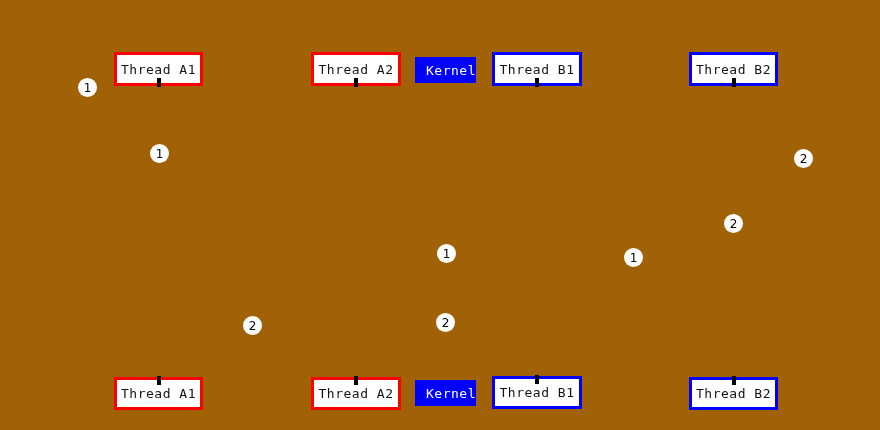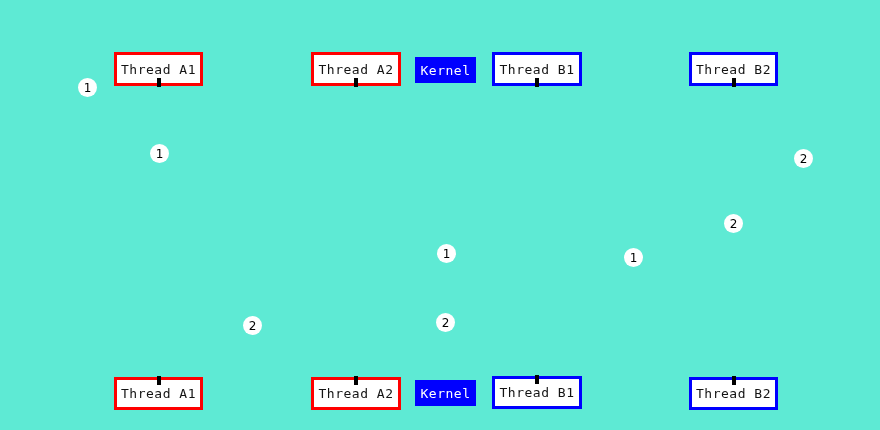--- a/index.html
+++ b/index.html
@@ -4,38 +4,39 @@
 <style>
   html, body {
     margin: 0;
     padding: 0;
     background: #000000;
   }
   .stage {
     position: relative;
     width: 880px;
     height: 430px;
-    background: #5eead4;
+    background: #a16207;
     overflow: hidden;
     font-family: "DejaVu Sans Mono", monospace;
   }
   .pbox {
     position: absolute;
     box-sizing: border-box;
     background: #FFFFFF;
     display: flex;
     align-items: center;
     justify-content: center;
     font-size: 13px;
     letter-spacing: 0.5px;
     color: #141414;
     border: 3px solid #888888;
   }
   .pbox.filled {
     border: none;
+    justify-content: flex-end;
   }
   .tick {
     position: absolute;
     left: 50%;
     transform: translateX(-50%);
     width: 4px;
     height: 9px;
     background: #000000;
   }
   .tick.at-bottom { bottom: -4px; }

